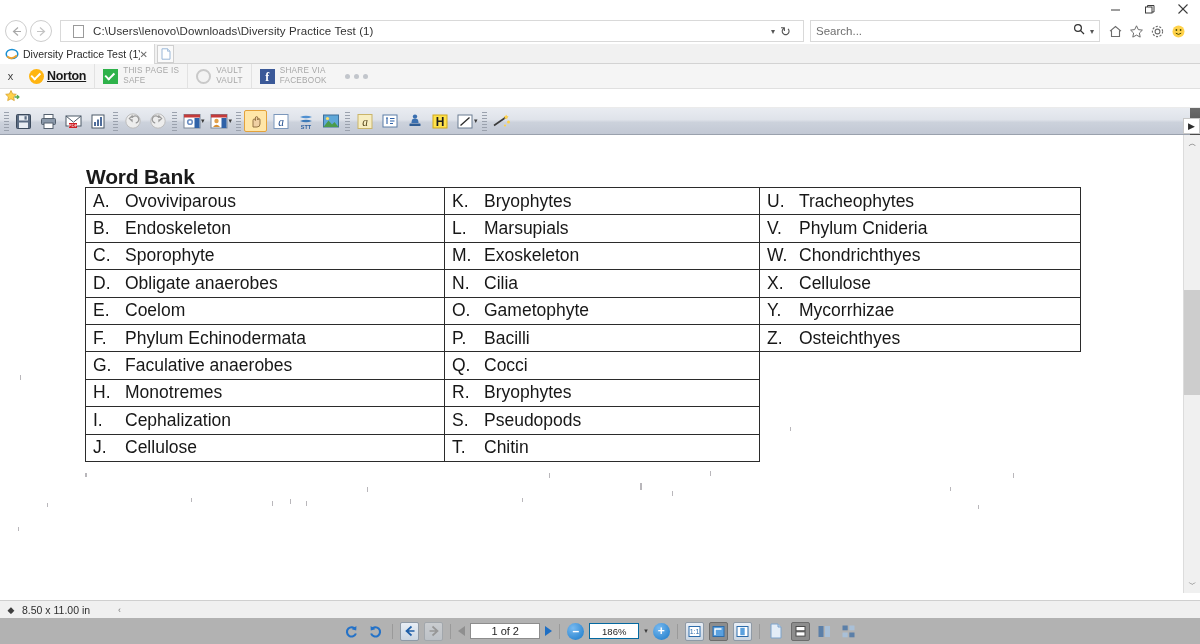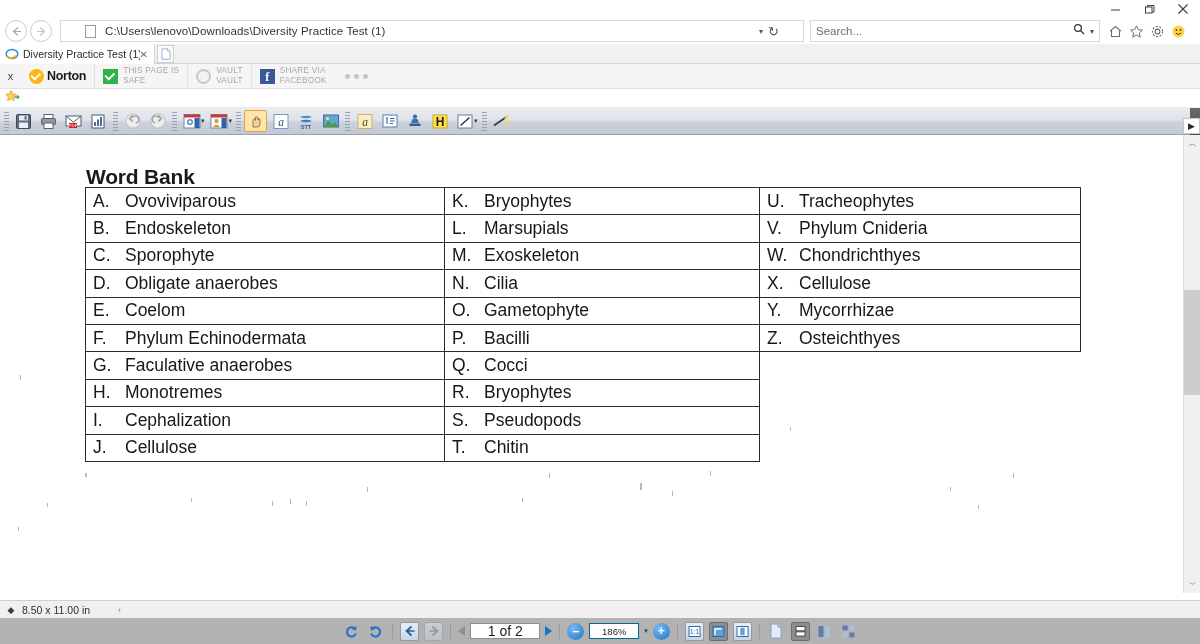--- a/index.html
+++ b/index.html
@@ -35,21 +35,21 @@
   .nav-circ {
     width: 22px; height: 22px; border-radius: 50%;
     border: 1px solid #cdcdcd; margin-left: 5px;
     display: flex; align-items: center; justify-content: center;
     color: #999; flex: 0 0 auto;
   }
   .nav-circ.fwd { margin-left: 3px; }
   .addr-box {
     margin-left: 8px; flex: 0 0 744px; height: 22px;
     border: 1px solid #d9d9d9; background: #fff;
-    display: flex; align-items: center; padding: 0 20px;
+    display: flex; align-items: center; padding: 0 8px;
   }
   .addr-icon {
     width: 11px; height: 13px; border: 1px solid #9a9a9a;
     margin: 0 9px 0 4px; background: #fff; flex: 0 0 auto;
   }
   .addr-text {
     font-size: 11.5px; color: #333; white-space: nowrap;
     overflow: hidden; letter-spacing: .1px;
   }
   .addr-caret {
@@ -100,21 +100,21 @@
   .nb-item.first { border-left: none; }
   .nb-logo { display:flex; align-items:center; gap:3px; }
   .nb-check-circle {
     width: 15px; height: 15px; border-radius: 50%;
     background: #ffb511; display:flex; align-items:center; justify-content:center;
   }
   .nb-check-circle::after {
     content:""; width:7px; height:4px; border-left:2px solid #fff;
     border-bottom:2px solid #fff; transform: rotate(-45deg) translate(0px,-1px);
   }
-  .nb-brand { font-size: 12.5px; font-weight: bold; color: #1a1a1a; letter-spacing: -0.3px; }
+  .nb-brand { font-size: 12.5px; font-weight: bold; color: #1a1a1a; letter-spacing: -0.3px; text-decoration: underline; }
   .nb-green {
     width: 15px; height: 15px; background: #2eb24a;
     display:flex; align-items:center; justify-content:center;
   }
   .nb-green::after {
     content:""; width:7px; height:4px; border-left:2px solid #fff;
     border-bottom:2px solid #fff; transform: rotate(-45deg) translate(0px,-1px);
   }
   .nb-2line { display:flex; flex-direction: column; line-height: 10px; }
   .nb-2line span { font-size: 8.2px; color: #a8a8a8; letter-spacing: .25px; }
@@ -241,21 +241,21 @@
   .bb-sq {
     width: 19px; height: 19px; border:1px solid #8f9aa6; border-radius:2px;
     background: linear-gradient(to bottom,#e8eef5,#cbd6e2);
     display:flex;align-items:center;justify-content:center;
   }
   .bb-sq.disabled { opacity: .45; }
   .bb-sq.active { background:#8d8d8d; border-color:#6d6d6d; }
   .page-field {
     width: 70px; height: 16px; background:#fff; border:1px solid #8d8d8d;
     display:flex; align-items:center; justify-content:center;
-    font-size: 14px; color: #1f1f1f;
+    font-size: 11px; color: #1f1f1f;
   }
   .zoom-field {
     width: 50px; height: 16px; background:#fff; border:1px solid #0369a1;
     display:flex; align-items:center; justify-content:center;
     font-size: 9.5px; color: #1f1f1f;
   }
   .circ-btn {
     width: 17px; height: 17px; border-radius:50%;
     background: radial-gradient(circle at 35% 30%, #79baf0, #1878c8);
     display:flex; align-items:center; justify-content:center;

